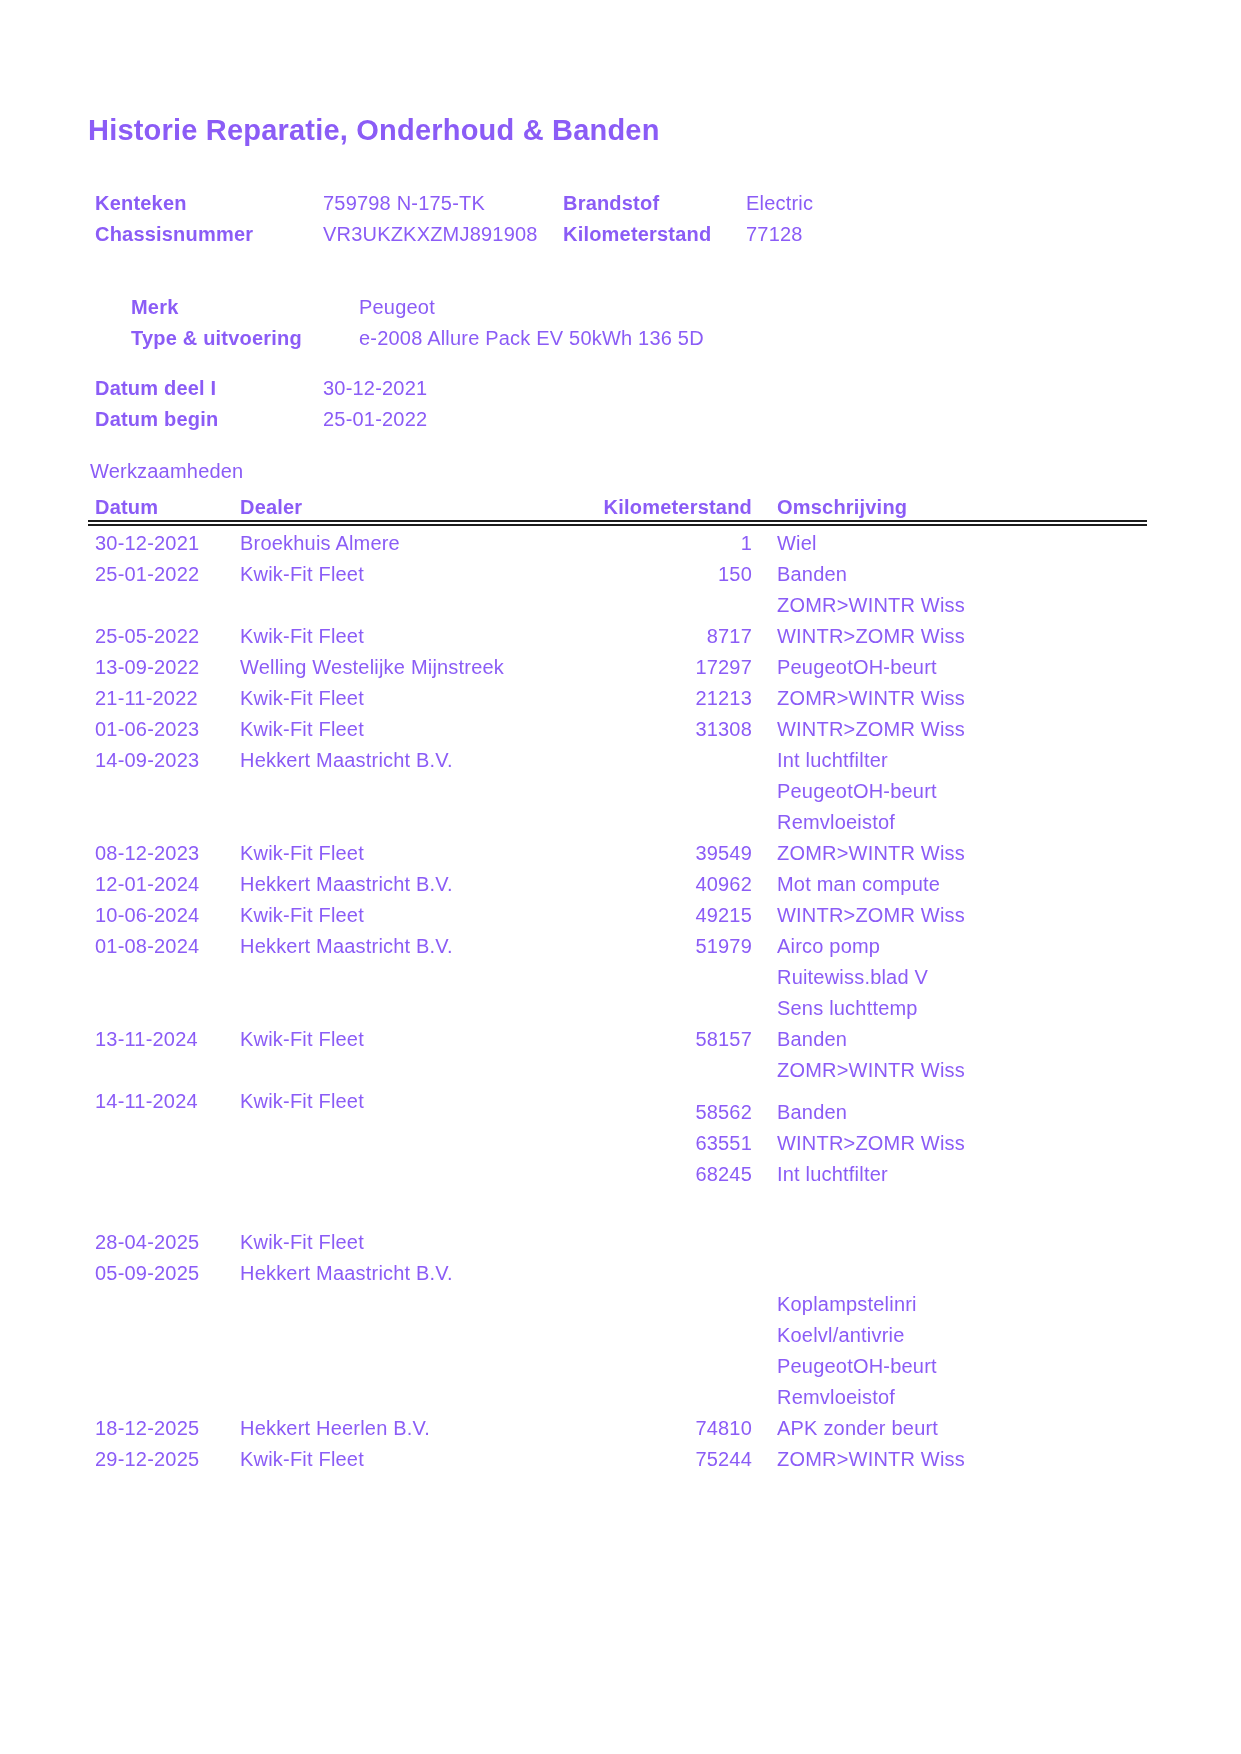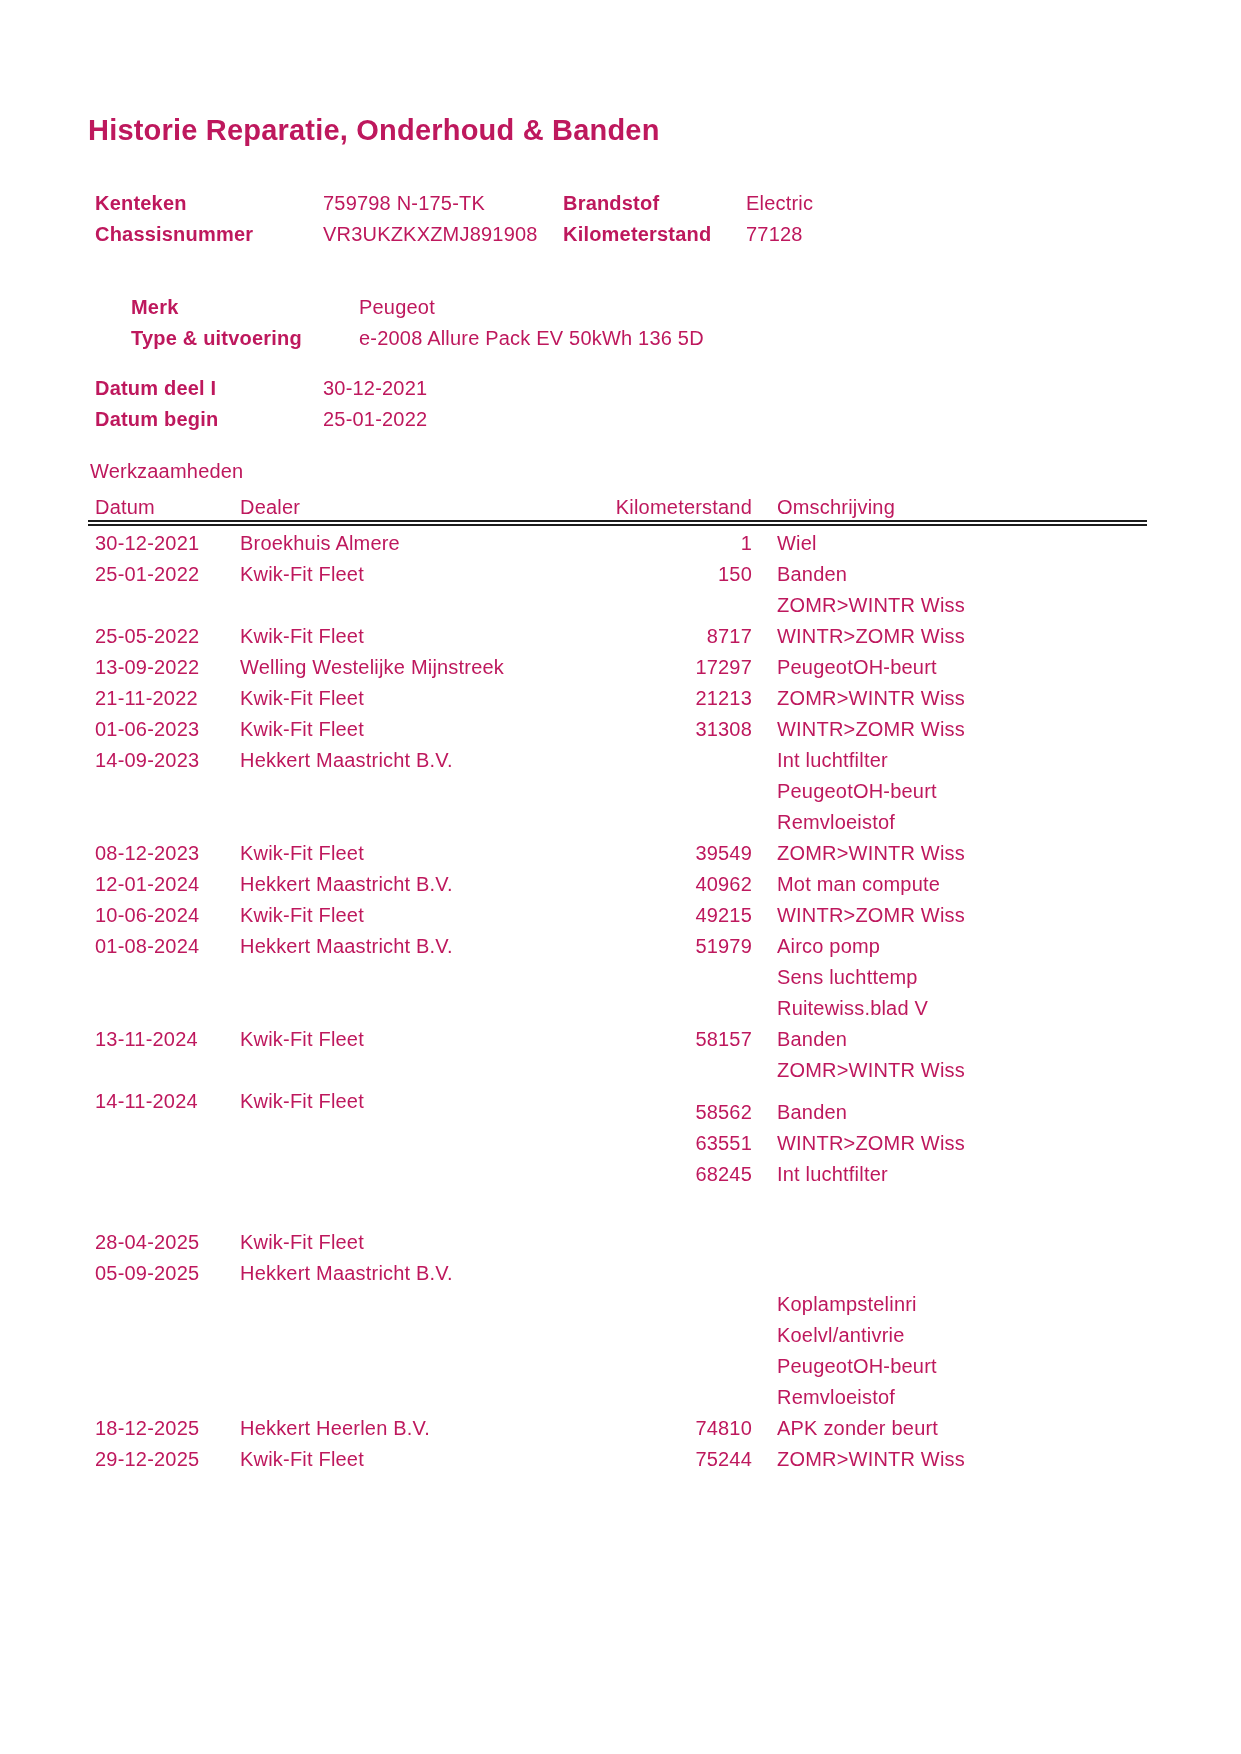--- a/index.html
+++ b/index.html
@@ -2,21 +2,21 @@
 <html><head>
 <meta charset="utf-8">
 <style>
   html, body { margin:0; padding:0; background:#ffffff; }
   .page {
     position:relative;
     width:1241px; height:1754px;
     background:#ffffff;
     font-family:"Liberation Sans","DejaVu Sans",sans-serif;
     font-size:20px;
-    color:#be185d;
+    color:#8b5cf6;
     letter-spacing:0.2px;
     overflow:hidden;
     border-radius:28px;
   }
   .title {
     position:absolute; left:88px; top:112px;
     font-size:29px; line-height:36px; font-weight:700;
     white-space:nowrap;
   }
   .info-block { position:absolute; left:95px; right:40px; }
@@ -24,21 +24,21 @@
   .info-row span { position:absolute; top:0; white-space:nowrap; }
   .lbl  { left:0; font-weight:700; }
   .val  { left:228px; }
   .lbl2 { left:468px; font-weight:700; }
   .val2 { left:651px; }
   .section-heading {
     position:absolute; left:90px; top:456px;
     height:31px; line-height:31px; font-weight:400; white-space:nowrap;
   }
   .worktable { position:absolute; left:88px; top:494px; width:1060px; }
-  .thead { position:relative; height:26px; line-height:26px; }
+  .thead { position:relative; height:26px; line-height:26px;font-weight:bold; }
   .thead span, .trow span { position:absolute; top:0; white-space:nowrap; }
   .c-datum  { left:7px; }
   .c-dealer { left:152px; }
   .c-km     { left:380px; width:284px; text-align:right; }
   .c-oms    { left:689px; }
   .rule {
     box-sizing:border-box; height:6px; width:1059px;
     border-top:2px solid #1c1c1c; border-bottom:2px solid #1c1c1c;
   }
   .rows { margin-top:2px; }
@@ -195,28 +195,28 @@
     <span class="c-datum">01-08-2024</span>
     <span class="c-dealer">Hekkert Maastricht B.V.</span>
     <span class="c-km">51979</span>
     <span class="c-oms">Airco pomp</span>
   </div>
 
   <div class="trow">
     <span class="c-datum"></span>
     <span class="c-dealer"></span>
     <span class="c-km"></span>
+    <span class="c-oms">Ruitewiss.blad V</span>
+  </div>
+
+  <div class="trow">
+    <span class="c-datum"></span>
+    <span class="c-dealer"></span>
+    <span class="c-km"></span>
     <span class="c-oms">Sens luchttemp</span>
-  </div>
-
-  <div class="trow">
-    <span class="c-datum"></span>
-    <span class="c-dealer"></span>
-    <span class="c-km"></span>
-    <span class="c-oms">Ruitewiss.blad V</span>
   </div>
 
   <div class="trow">
     <span class="c-datum">13-11-2024</span>
     <span class="c-dealer">Kwik-Fit Fleet</span>
     <span class="c-km">58157</span>
     <span class="c-oms">Banden</span>
   </div>
 
   <div class="trow">

